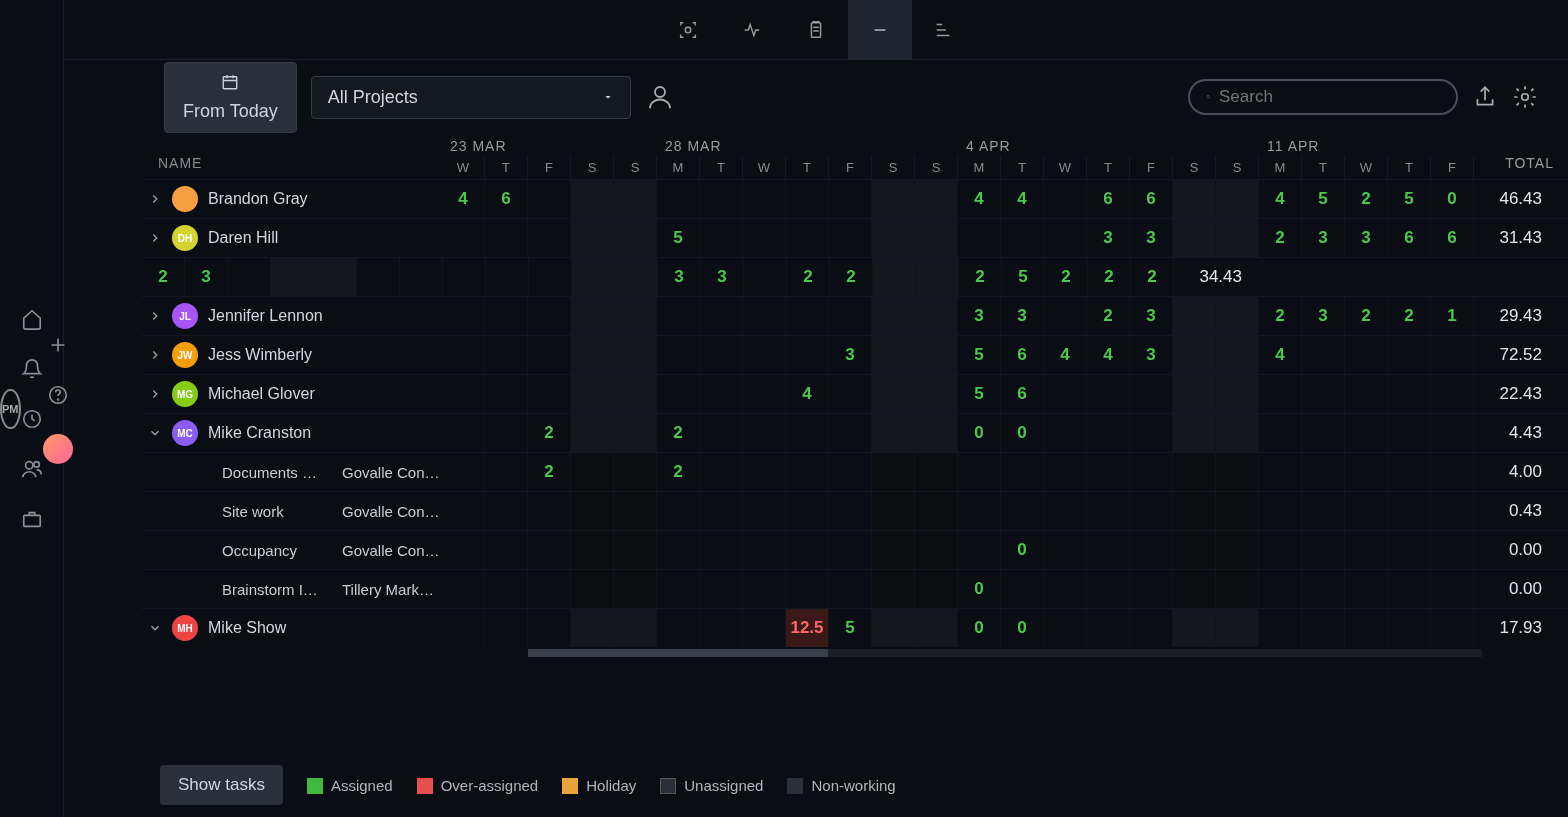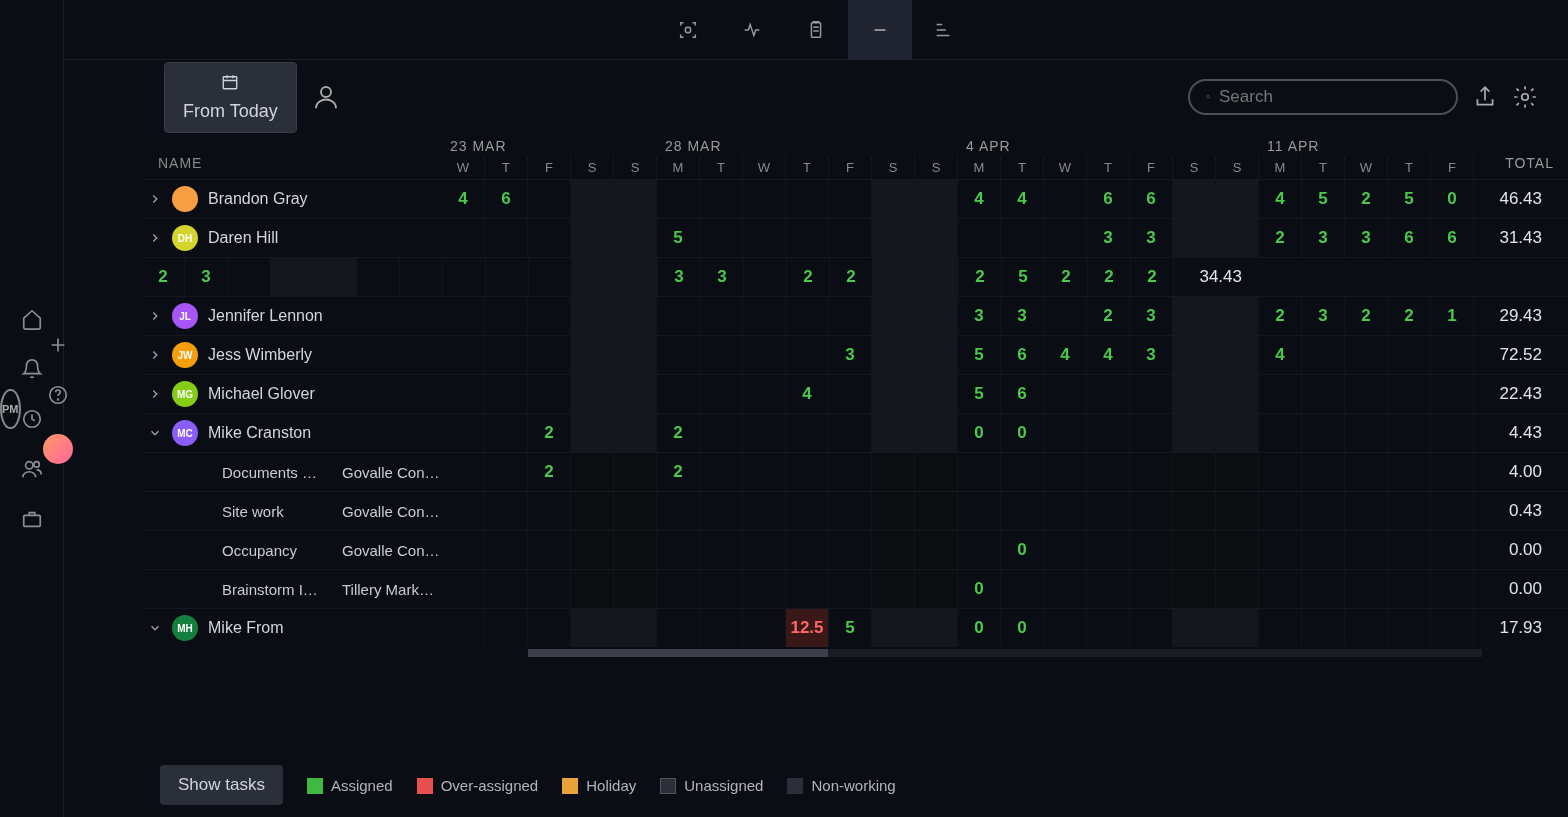--- a/index.html
+++ b/index.html
@@ -303,20 +303,26 @@
     </div>
 
     <div class="toolbar">
       <div class="btn">
         <svg width="18" height="18" viewBox="0 0 24 24" fill="none" stroke="currentColor" stroke-width="1.8">
             <rect x="3" y="5" width="18" height="16" rx="1"></rect>
             <path d="M3 10h18M8 3v4M16 3v4"></path>
           </svg>
         <span>From Today</span>
       </div>
+      <div class="select">
+        <span>All Projects</span>
+        <svg width="12" height="12" viewBox="0 0 24 24" fill="currentColor">
+            <path d="M7 10l5 5 5-5z"></path>
+          </svg>
+      </div>
       <div class="person-icon"><svg viewBox="0 0 24 24">
             <circle cx="12" cy="8" r="4"></circle>
             <path d="M4 21c0-5 5-7 8-7s8 2 8 7"></path>
           </svg></div>
       <div class="spacer"></div>
       <div class="search">
         <svg width="20" height="20" viewBox="0 0 24 24" fill="none" stroke="currentColor" stroke-width="2">
             <circle cx="10" cy="10" r="6"></circle>
             <path d="M20 20l-5-5"></path>
           </svg>
@@ -736,22 +742,22 @@
             <div class="data-cell"></div>
             <div class="data-cell"></div>
             <div class="data-cell"></div>
             <div class="total-cell">0.00</div>
           </div>
           <div class="row">
             <div class="name-cell">
               <span class="chevron"><svg viewBox="0 0 24 24">
                   <path d="M6 9l6 6 6-6"></path>
                 </svg></span>
-              <div class="avatar" style="background: #15803d;">MH</div>
-              <span>Mike From</span>
+              <div class="avatar" style="background: #ef4444;">MH</div>
+              <span>Mike Show</span>
             </div>
             <div class="data-cell"></div>
             <div class="data-cell"></div>
             <div class="data-cell"></div>
             <div class="data-cell weekend"></div>
             <div class="data-cell weekend"></div>
             <div class="data-cell"></div>
             <div class="data-cell"></div>
             <div class="data-cell"></div>
             <div class="data-cell val-over">12.5</div>

